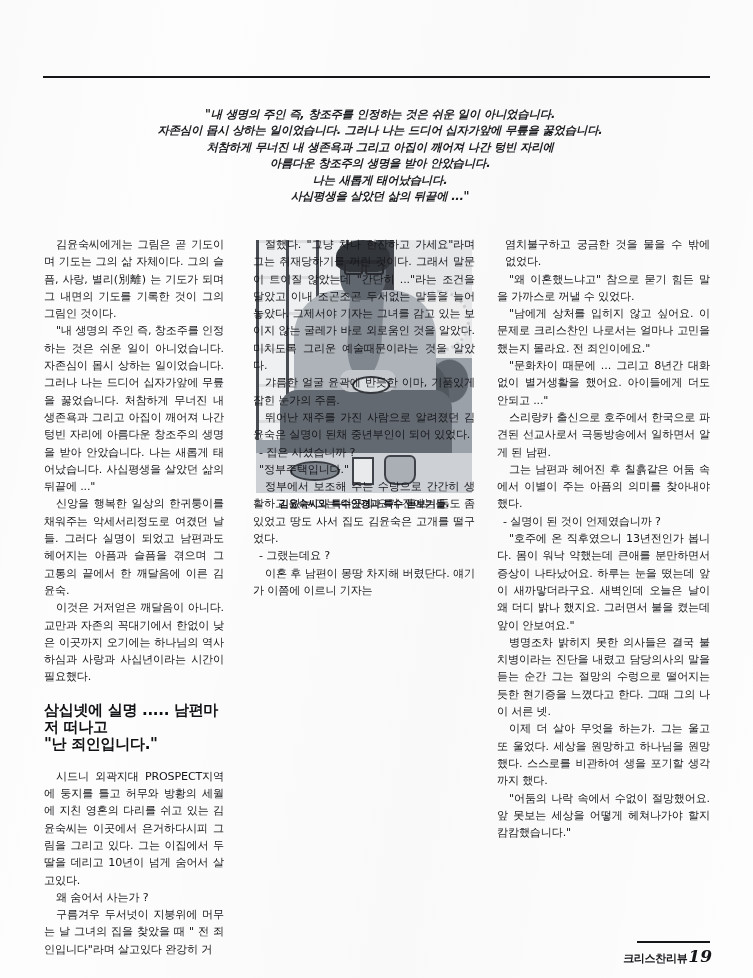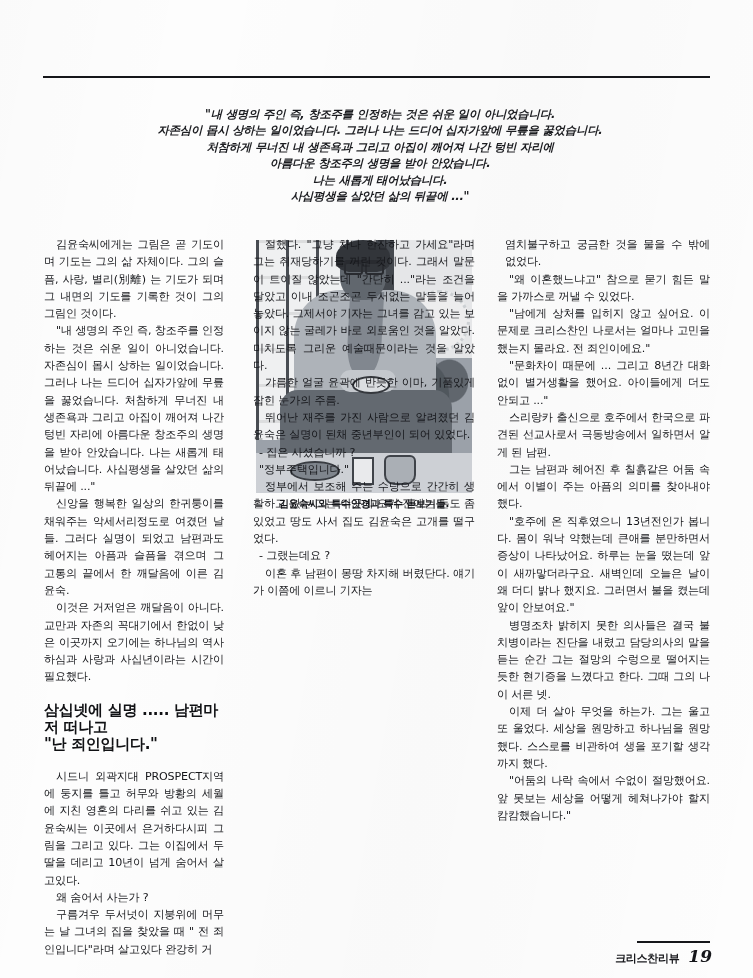--- a/index.html
+++ b/index.html
@@ -281,21 +281,21 @@
     font-size: 11px;
     font-weight: bold;
     letter-spacing: -0.3px;
     vertical-align: baseline;
   }
   #footer .pageno {
     font-size: 17px;
     font-weight: bold;
     font-style: italic;
     font-family: "DejaVu Serif", "Liberation Serif", serif;
-    margin-left: 9px;
+    margin-left: 1px;
     vertical-align: baseline;
     text-align: right;
   }
 </style>
 </head>
 <body>
 
 <div id="page">
 
   <div id="scan-tint"></div>
@@ -361,20 +361,21 @@
     <p>이혼 후 남편이 몽땅 차지해 버렸단다. 얘기가 이쯤에 이르니 기자는</p>
   </div>
 
   <div class="col" id="col-right">
     <p class="noindent">염치불구하고 궁금한 것을 물을 수 밖에 없었다.</p>
     <p>"왜 이혼했느냐고" 참으로 묻기 힘든 말을 가까스로 꺼낼 수 있었다.</p>
     <p>"남에게 상처를 입히지 않고 싶어요. 이 문제로 크리스찬인 나로서는 얼마나 고민을 했는지 몰라요. 전 죄인이에요."</p>
     <p>"문화차이 때문에 ... 그리고 8년간 대화없이 별거생활을 했어요. 아이들에게 더도 안되고 ..."</p>
     <p>스리랑카 출신으로 호주에서 한국으로 파견된 선교사로서 극동방송에서 일하면서 알게 된 남편.</p>
     <p>그는 남편과 헤어진 후 칠흙같은 어둠 속에서 이별이 주는 아픔의 의미를 찾아내야 했다.</p>
+    <p class="dash">- 실명이 된 것이 언제였습니까 ?</p>
     <p>"호주에 온 직후였으니 13년전인가 봅니다. 몸이 워낙 약했는데 큰애를 분만하면서 증상이 나타났어요. 하루는 눈을 떴는데 앞이 새까맣더라구요. 새벽인데 오늘은 날이 왜 더디 밝나 했지요. 그러면서 불을 켰는데 앞이 안보여요."</p>
     <p>병명조차 밝히지 못한 의사들은 결국 불치병이라는 진단을 내렸고 담당의사의 말을 듣는 순간 그는 절망의 수렁으로 떨어지는 듯한 현기증을 느꼈다고 한다. 그때 그의 나이 서른 넷.</p>
     <p>이제 더 살아 무엇을 하는가. 그는 울고 또 울었다. 세상을 원망하고 하나님을 원망했다. 스스로를 비관하여 생을 포기할 생각까지 했다.</p>
     <p>"어둠의 나락 속에서 수없이 절망했어요. 앞 못보는 세상을 어떻게 헤쳐나가야 할지 캄캄했습니다."</p>
   </div>
 
   <div id="footer-rule"></div>
   <div id="footer">
     <span class="mag">크리스찬리뷰</span><span class="pageno">19</span>
   </div>

